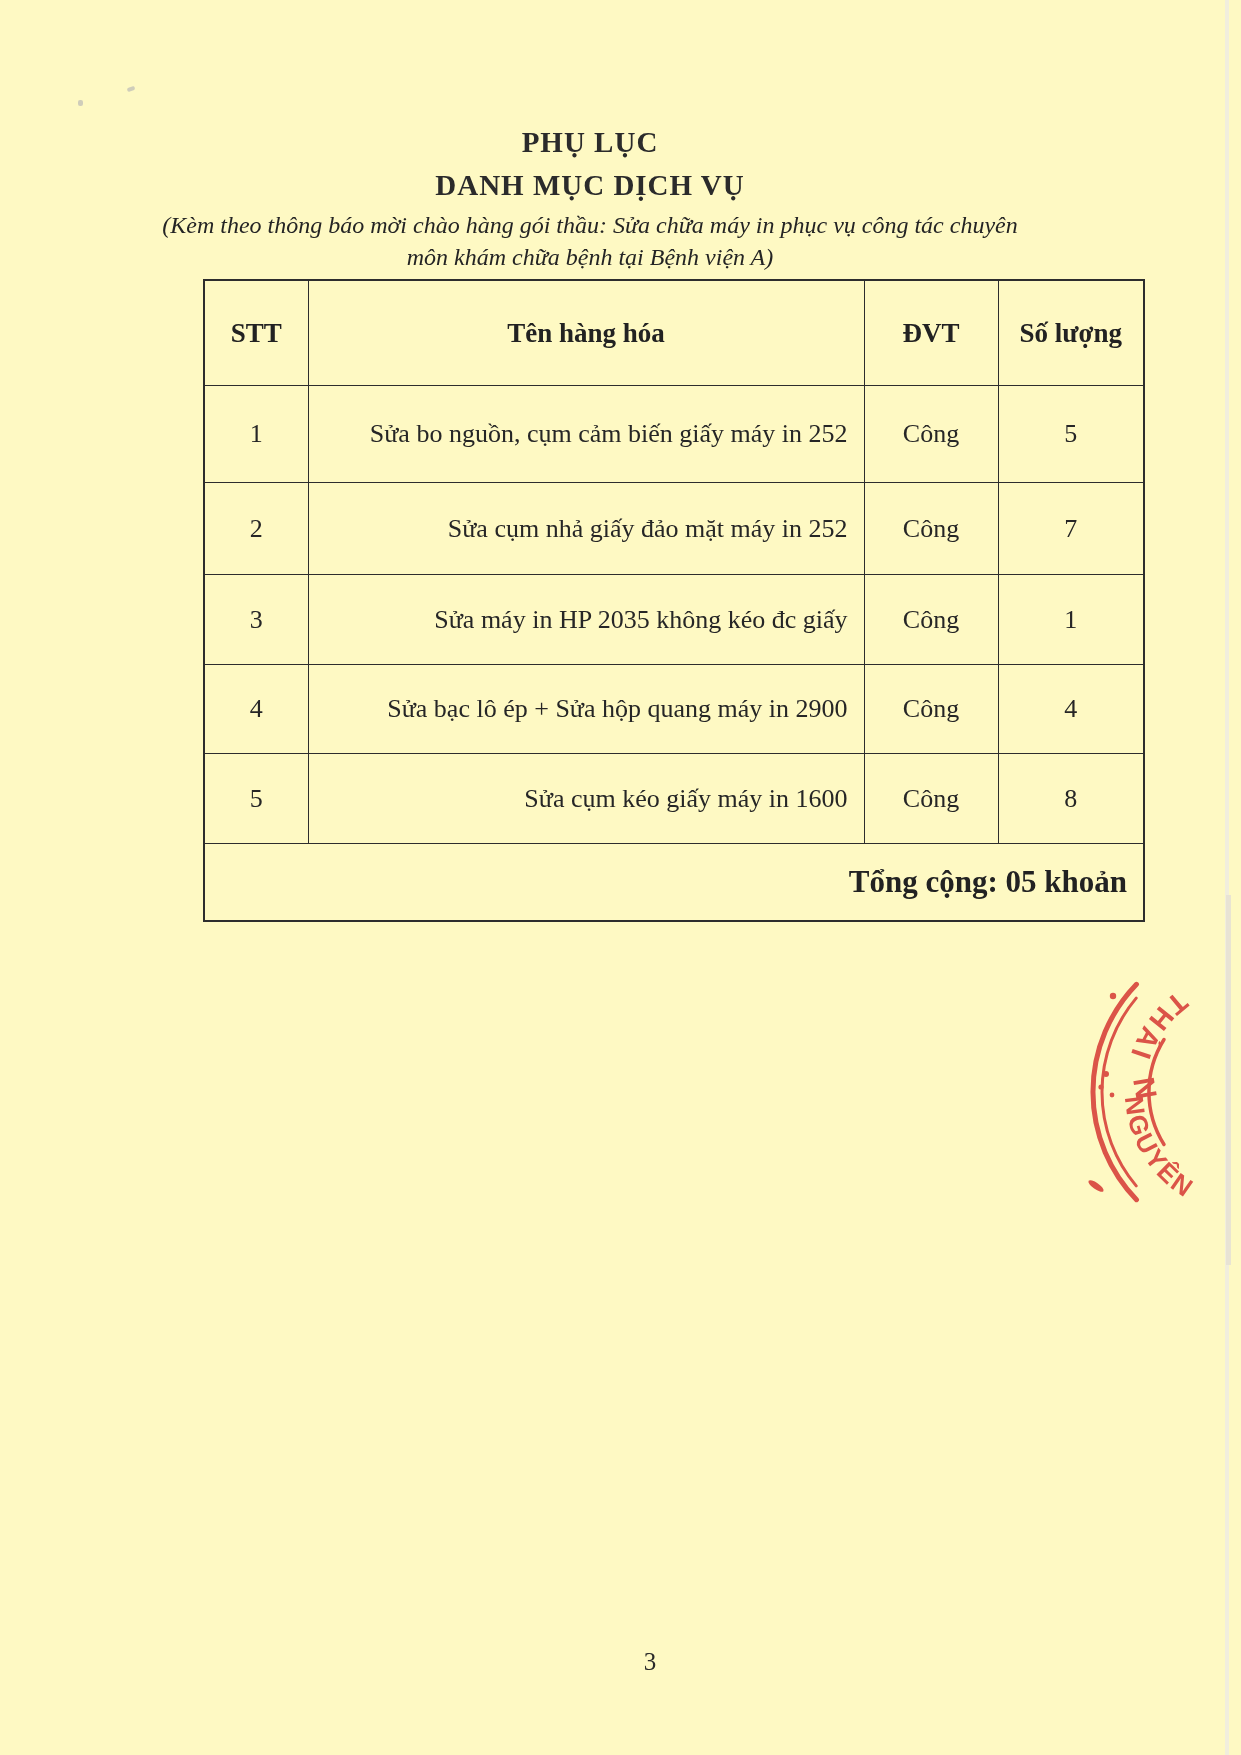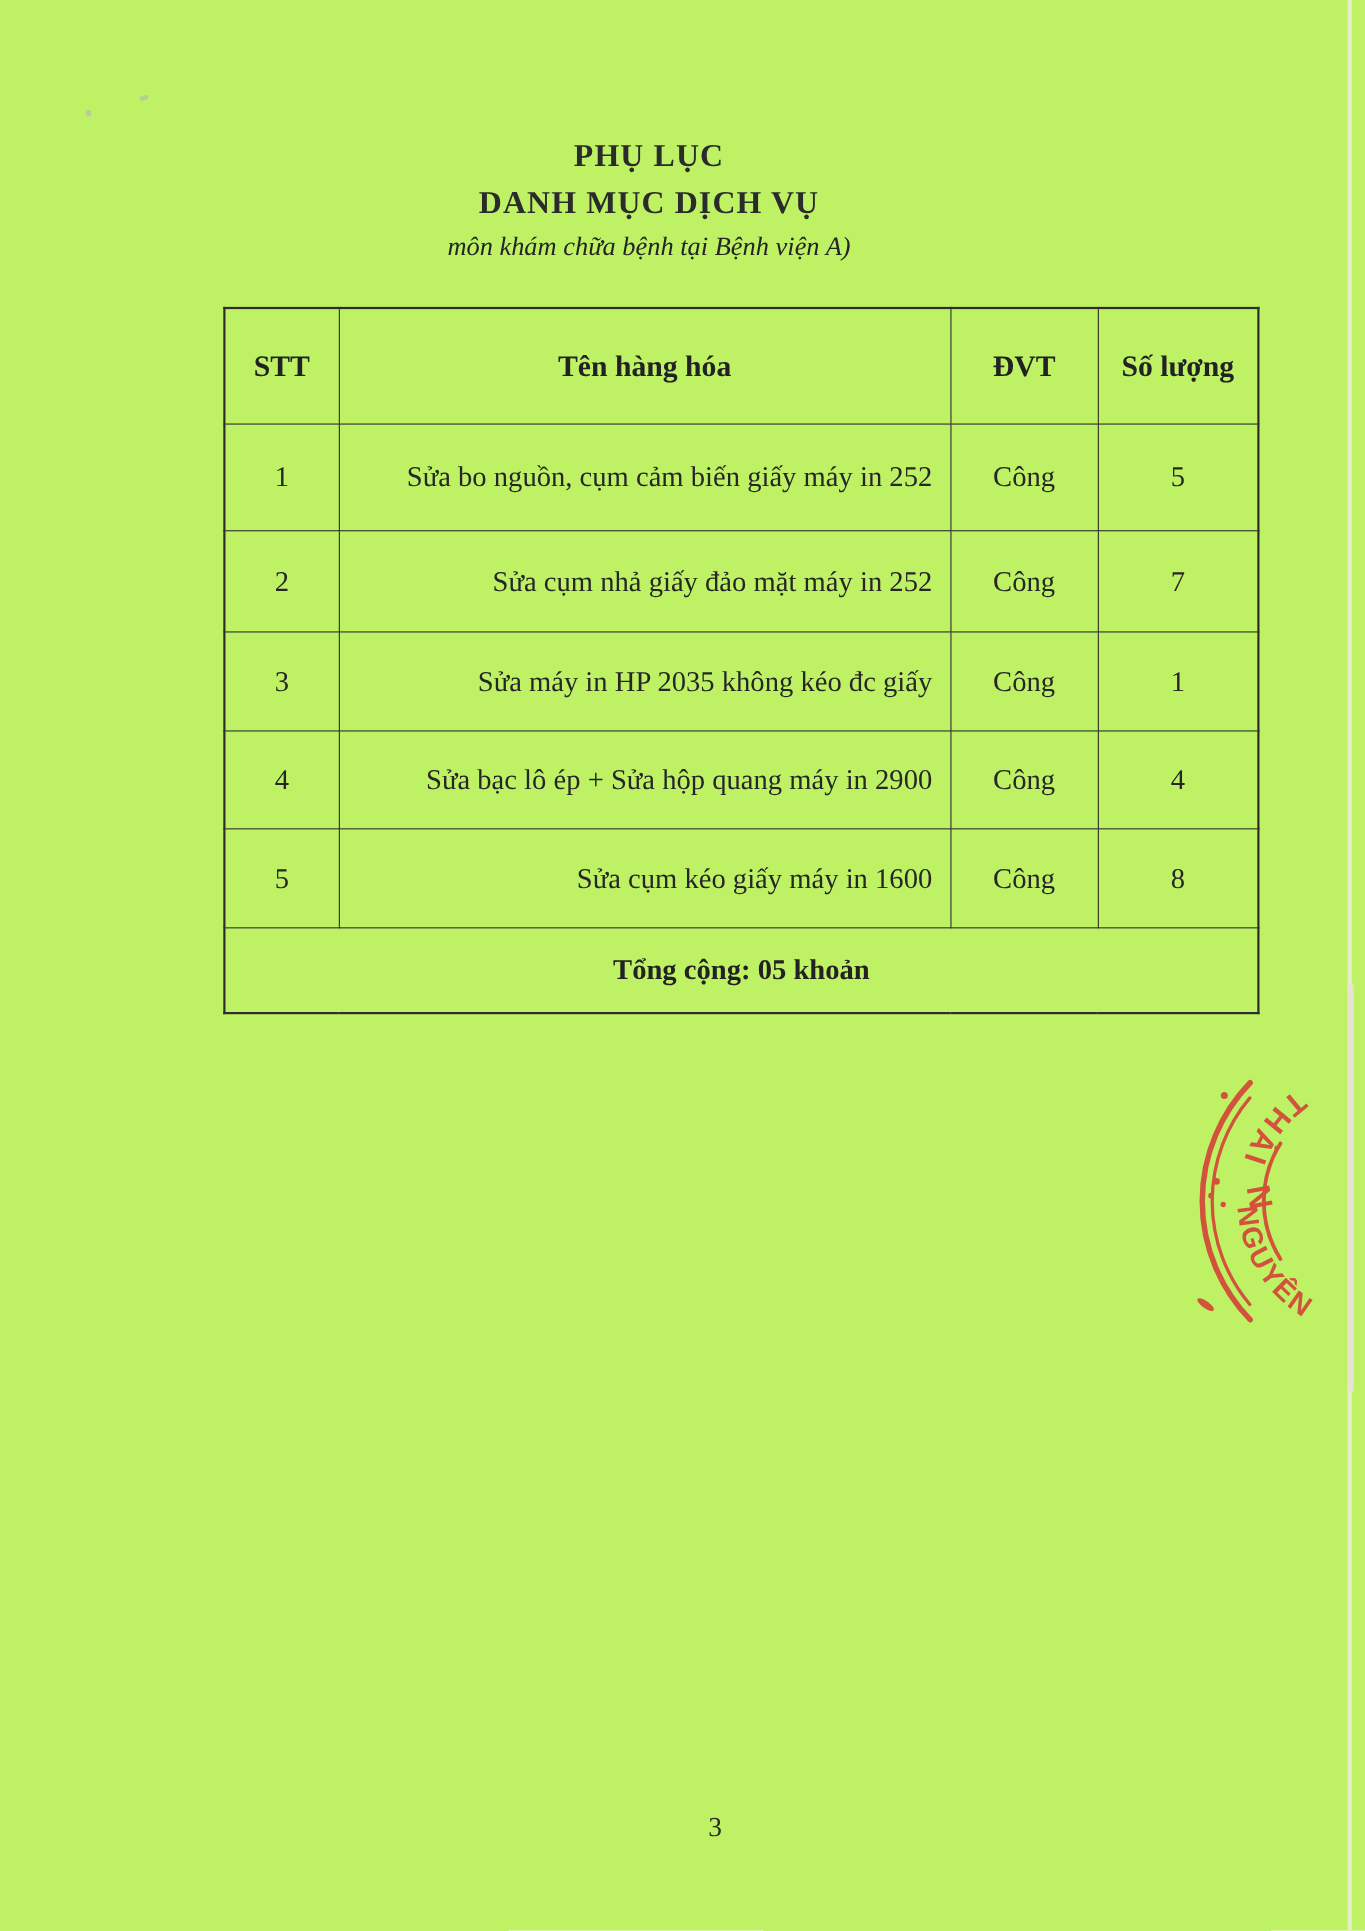--- a/index.html
+++ b/index.html
@@ -6,21 +6,21 @@
   body {
     width:1241px; height:1755px;
     background:#ffffff;
     font-family:"Liberation Serif","DejaVu Serif",serif;
     color:#262626;
     position:relative;
     overflow:hidden;
   }
   .page {
     position:absolute; inset:0;
-    background:#bef264;
+    background:#fef9c3;
     overflow:hidden;
   }
   
   .scan-edge {
     position:absolute; left:1225px; top:0; width:4px; height:1755px;
     background:#edebe4; opacity:.8;
   }
   .scan-edge-strong {
     position:absolute; left:1226px; top:895px; width:5px; height:370px;
     background:#e7e1d4; opacity:.9;
@@ -52,21 +52,21 @@
   table.svc th, table.svc td { border:1.6px solid #2d2d2d; padding:16px; vertical-align:middle; }
   table.svc thead th { height:72px; font-size:27px; font-weight:bold; text-align:center; color:#222; }
   col.c1 { width:104px; } col.c2 { width:556px; } col.c3 { width:134px; } col.c4 { width:146px; }
   tbody tr:nth-child(1) td { height:64px; }
   tbody tr:nth-child(2) td { height:59px; }
   tbody tr:nth-child(3) td { height:57px; }
   tbody tr:nth-child(4) td { height:56px; }
   tbody tr:nth-child(5) td { height:57px; }
   td.c-stt, td.c-unit, td.c-qty { text-align:center; }
   td.c-name { text-align:right; padding-left:7px; }
-  tfoot td { height:44px; text-align:center; font-weight:bold; font-size:26px; color:#222; }
+  tfoot td { height:44px; text-align:right; font-weight:bold; font-size:31px; color:#222; }
 
   .stamp { position:absolute; left:1078px; top:922px; opacity:.87; }
   .stamp text { font-family:"Liberation Sans","DejaVu Sans",sans-serif; font-weight:bold; }
 
   .page-number {
     position:absolute; left:540px; top:1648px; width:220px;
     text-align:center; font-size:25px; color:#2a2a2a;
   }
 </style>
 </head>
@@ -76,20 +76,21 @@
 
   <div class="speck speck1"></div>
   <div class="speck speck2"></div>
   <div class="scan-edge"></div>
   <div class="scan-edge-strong"></div>
 
   <div class="head-block">
     <div class="title1">PHỤ LỤC</div>
     <div class="title2">DANH MỤC DỊCH VỤ</div>
     <div class="note">
+      <div>(Kèm theo thông báo mời chào hàng gói thầu: Sửa chữa máy in phục vụ công tác chuyên</div>
       <div>môn khám chữa bệnh tại Bệnh viện A)</div>
     </div>
   </div>
 
   <table class="svc">
     <colgroup>
         <col class="c1">
         <col class="c2">
         <col class="c3">
         <col class="c4">

